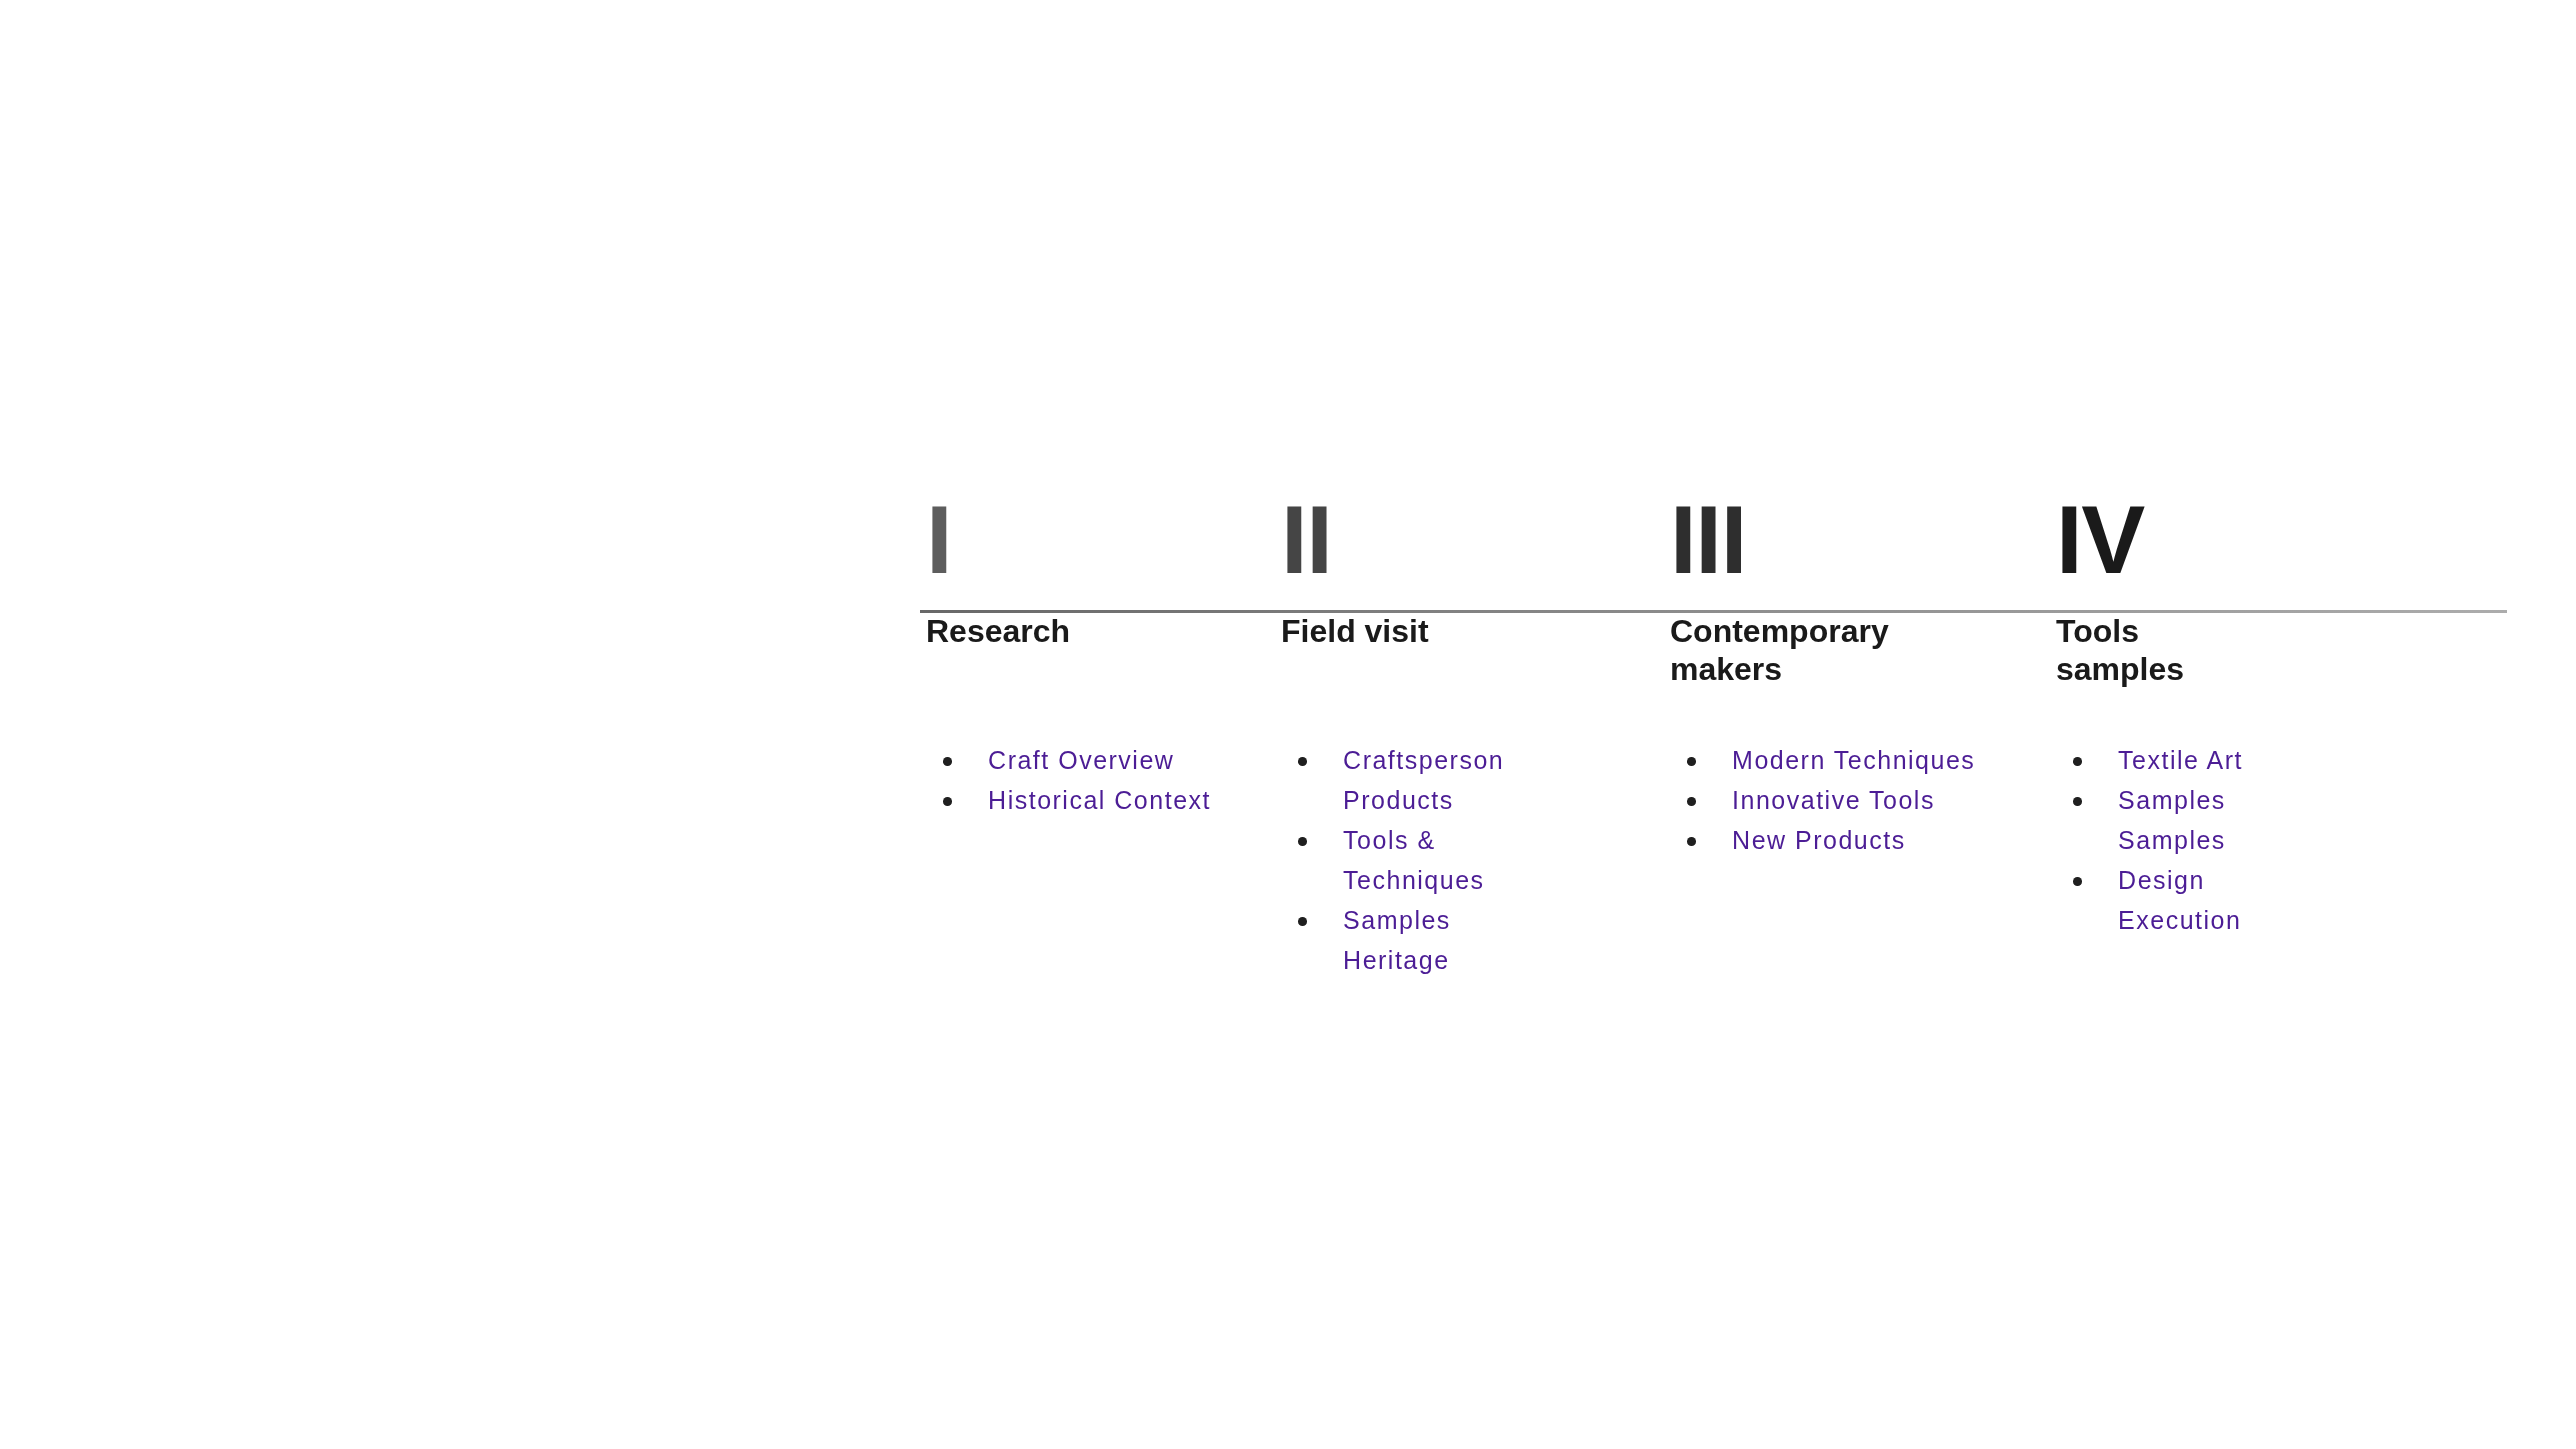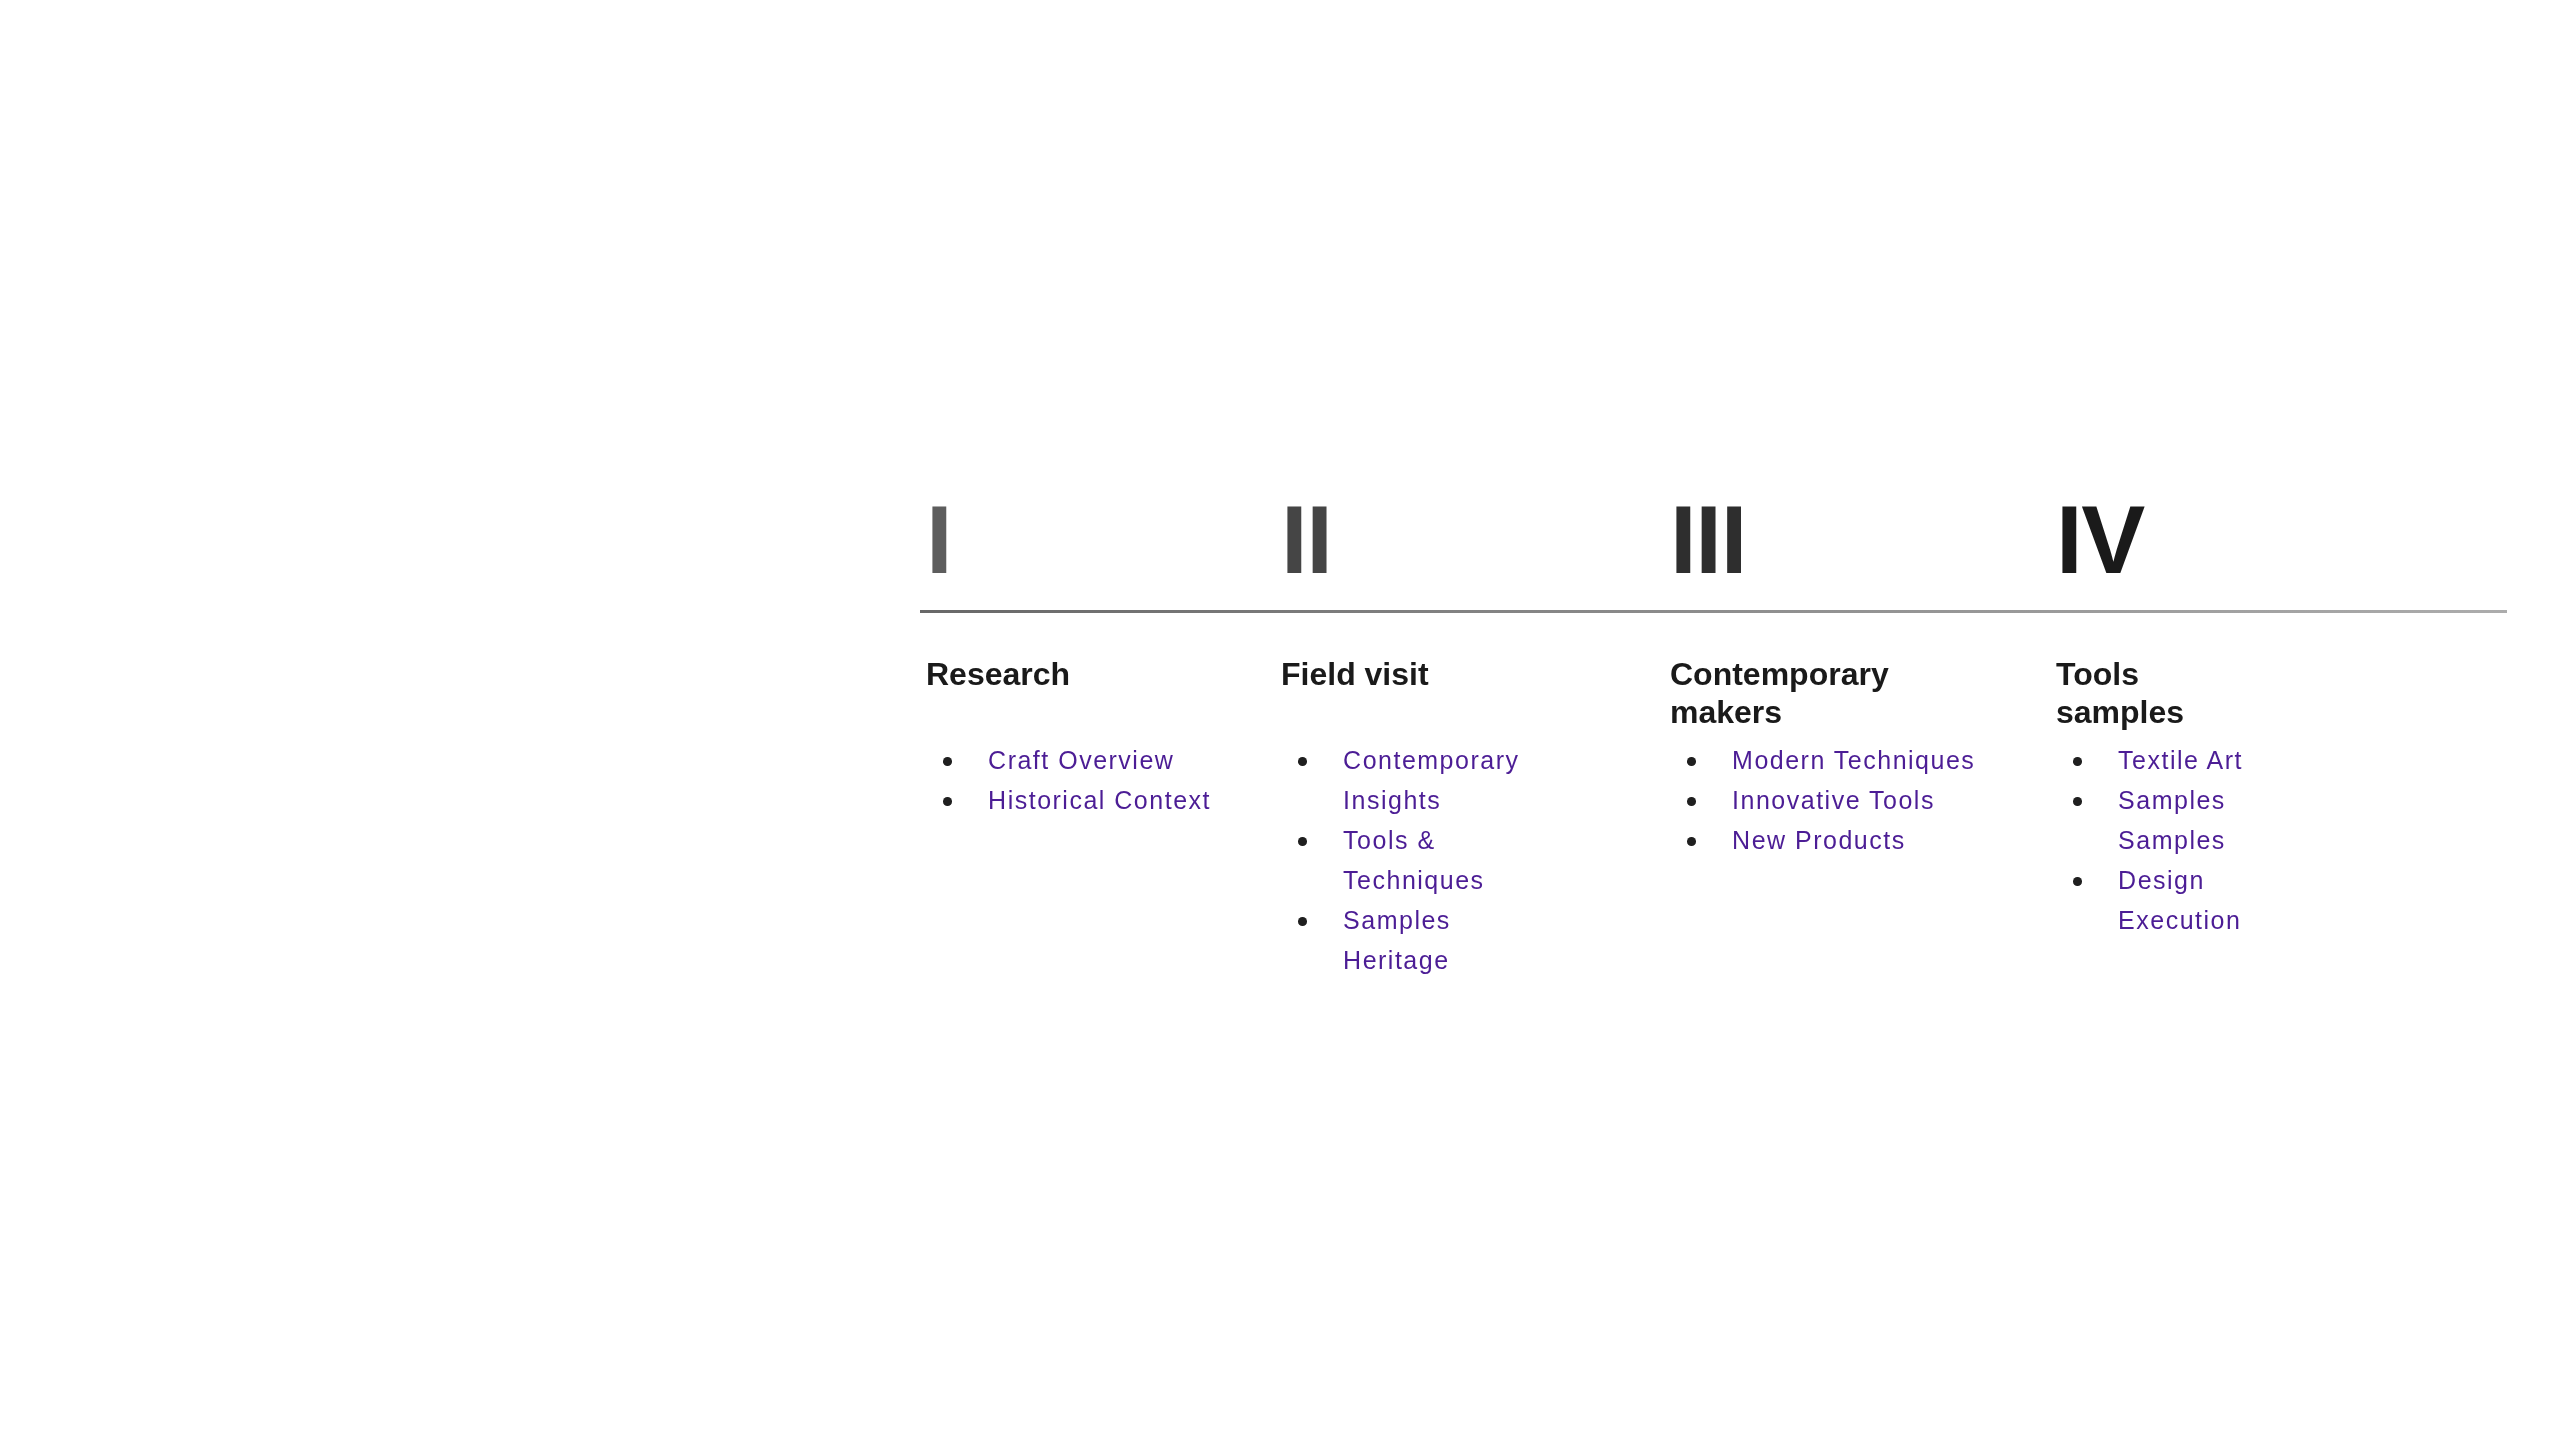--- a/index.html
+++ b/index.html
@@ -37,21 +37,21 @@
     font-size: 96px;
     line-height: 96px;
     font-weight: 700;
     letter-spacing: -1.3px;
     color: #1a1a1a;
     white-space: nowrap;
   }
 
   .title {
     position: absolute;
-    top: 655px;
+    top: 612px;
     left: 0;
     font-size: 32px;
     line-height: 38px;
     font-weight: 700;
     color: #1a1a1a;
   }
   .col-1 .title { width: 248px; }
   .col-2 .title { width: 221px; }
   .col-3 .title { width: 255px; }
   .col-4 .title { width: 195px; }
@@ -103,21 +103,21 @@
       </div>
     </div>
   </div>
 
   <div class="phase col-2">
     <div class="numeral" style="color: rgb(69, 69, 69);">II</div>
     <div class="title">Field visit</div>
     <div class="list">
       <div class="item">
         <span class="dot"></span>
-        <span class="item-text">Contemporary Insights</span>
+        <span class="item-text">Craftsperson Products</span>
       </div>
       <div class="item">
         <span class="dot"></span>
         <span class="item-text">Tools &amp; Techniques</span>
       </div>
       <div class="item">
         <span class="dot"></span>
         <span class="item-text">Samples Heritage</span>
       </div>
     </div>

